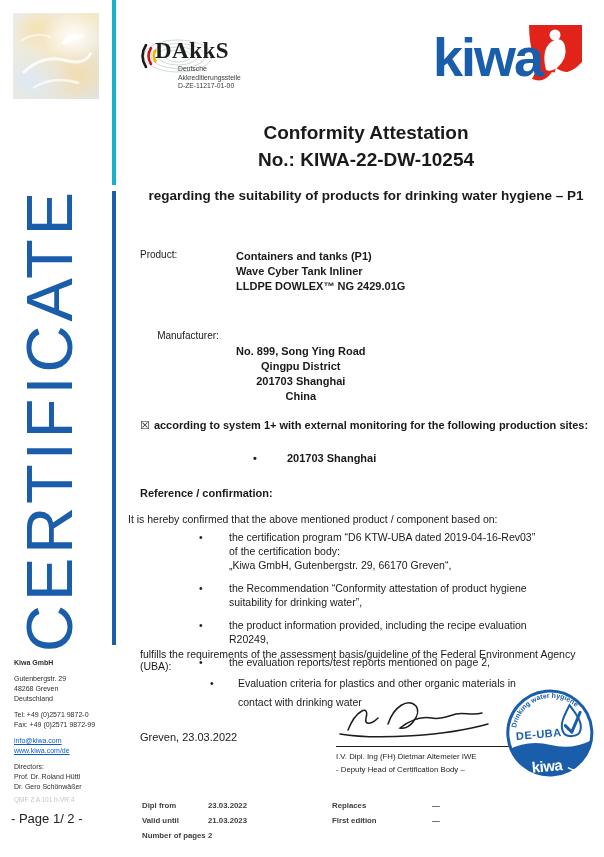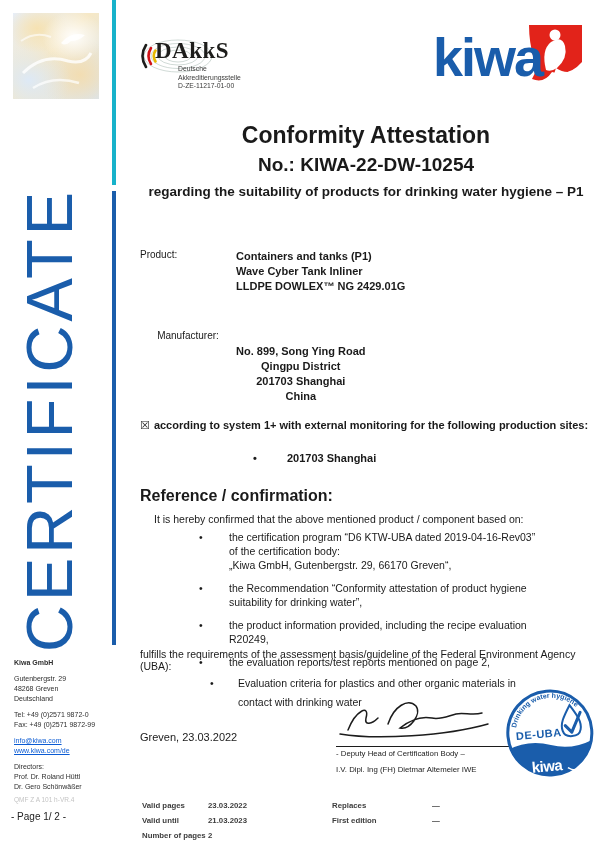--- a/index.html
+++ b/index.html
@@ -30,40 +30,40 @@
   .dakks{position:absolute;left:138px;top:36px;width:120px;height:62px;}
   .dakks .word{position:absolute;left:17px;top:2px;font-family:"Liberation Serif",serif;
     font-weight:bold;font-size:23px;color:#1d1d1b;letter-spacing:.5px;}
   .dakks .sub{position:absolute;left:40px;top:29px;font-size:6.8px;line-height:8.5px;color:#3a3a39;}
 
   
   .kiwa-logo{position:absolute;left:436px;top:20px;width:150px;height:72px;}
 
   
   .titles{position:absolute;left:140px;top:122px;width:452px;text-align:center;}
-  .t1{font-size:23px;font-weight:bold;}
+  .t1{font-size:19px;font-weight:bold;}
   .t2{font-size:19px;font-weight:bold;margin-top:5px;}
   .t3{font-size:12.5px;font-weight:bold;margin-top:11px;}
-  .t4{font-size:13.5px;font-weight:bold;margin-top:7px;line-height:17px;}
+  .t4{font-size:13.5px;font-weight:bold;margin-top:16px;line-height:17px;}
 
   
   .row{position:absolute;left:140px;display:flex;}
   .row .lab{width:96px;flex:none;font-size:10px;}
   .b{font-weight:bold;}
   .v11{font-size:11px;font-weight:bold;line-height:15px;}
   .mname{font-size:13px;font-weight:bold;}
 
   .sysline{position:absolute;left:140px;top:419px;width:456px;font-size:11px;font-weight:bold;}
   .cb{font-family:"DejaVu Sans",sans-serif;font-weight:normal;margin-right:4px;}
 
   .sitebullet{position:absolute;left:253px;top:452px;font-size:11px;font-weight:bold;}
   .sitebullet .mk{display:inline-block;width:34px;}
 
-  .refhead{position:absolute;left:140px;top:487px;font-size:16px;font-weight:bold;}
-  .intro{position:absolute;left:154px;top:513px;font-size:10.5px;}
+  .refhead{position:absolute;left:140px;top:487px;font-size:11px;font-weight:bold;}
+  .intro{position:absolute;left:128px;top:513px;font-size:10.5px;}
 
   .blist{position:absolute;left:199px;top:530px;width:345px;font-size:10.5px;line-height:14px;}
   .bitem{display:flex;margin-bottom:9px;}
   .bitem .mk{width:30px;flex:none;}
   .fulfills{position:absolute;left:140px;top:648px;width:462px;font-size:10.5px;}
   .criteria{position:absolute;left:210px;top:674px;width:330px;font-size:10.5px;line-height:19px;display:flex;}
   .criteria .mk{width:28px;flex:none;}
 
   .placedate{position:absolute;left:140px;top:731px;font-size:11px;}
 
@@ -73,21 +73,21 @@
   .sig .cap{font-size:7.8px;line-height:13px;margin-top:3px;color:#222;}
 
   
   .seal{position:absolute;left:503px;top:683px;transform:rotate(-5deg);}
 
   
   .side-block{position:absolute;left:14px;top:658px;font-size:7px;line-height:10px;color:#2e2e2e;}
   .side-block .gap{height:6px;}
   .side-block a{color:#0b5bd3;text-decoration:underline;}
   .formcode{position:absolute;left:14px;top:796px;font-size:6.5px;color:#c4c4c4;}
-  .pagenum{position:absolute;left:11px;top:811px;font-size:10px;color:#222;}
+  .pagenum{position:absolute;left:11px;top:811px;font-size:13px;color:#222;}
 
   
   .validity{position:absolute;left:142px;top:798px;font-size:7.8px;line-height:15px;color:#3d3d3d;font-weight:bold;}
   .validity .r{display:flex;}
   .validity .l{width:66px;flex:none;}
   .validity2{position:absolute;left:332px;top:798px;font-size:7.8px;line-height:15px;color:#3d3d3d;font-weight:bold;}
   .validity2 .r{display:flex;}
   .validity2 .l{width:100px;flex:none;}
 </style>
 </head>
@@ -216,22 +216,22 @@
 
   <div class="sig">
     <svg width="176" height="44" viewBox="0 0 176 44">
       <g fill="none" stroke="#1c1c1c" stroke-width="1.5" stroke-linecap="round">
         <path d="M12,34 C20,14 34,8 30,22 C28,30 36,28 42,22"></path>
         <path d="M52,28 C58,10 72,2 80,10 C86,18 74,34 64,32 C74,24 86,20 96,22 C104,24 112,20 120,18 C128,16 136,20 146,17"></path>
         <path d="M4,38 C40,44 110,40 152,28"></path>
       </g>
     </svg>
     <div class="line"></div>
+    <div class="cap">I.V. Dipl. Ing (FH) Dietmar Altemeier IWE</div>
     <div class="cap" style="margin-top:0;">- Deputy Head of Certification Body –</div>
-    <div class="cap">I.V. Dipl. Ing (FH) Dietmar Altemeier IWE</div>
   </div>
 
   <div class="seal">
     <svg width="94" height="100" viewBox="0 0 94 100">
       <defs>
         <clipPath id="sealclip">
             <circle cx="47" cy="50" r="42"></circle>
           </clipPath>
         <path id="arcpath" d="M13,46 A36,36 0 0 1 83,40"></path>
       </defs>
@@ -268,21 +268,21 @@
     <div>Directors:</div>
     <div>Prof. Dr. Roland Hüttl</div>
     <div>Dr. Gero Schönwäßer</div>
   </div>
 
   <div class="formcode">QMF Z A 101 h-VR.4</div>
   <div class="pagenum">- Page 1/ 2 -</div>
 
   <div class="validity">
     <div class="r">
-      <span class="l">Valid pages</span>
+      <span class="l">Dipl from</span>
       <span>23.03.2022</span>
     </div>
     <div class="r">
       <span class="l">Valid until</span>
       <span>21.03.2023</span>
     </div>
     <div class="r">
       <span class="l">Number of pages</span>
       <span>2</span>
     </div>

